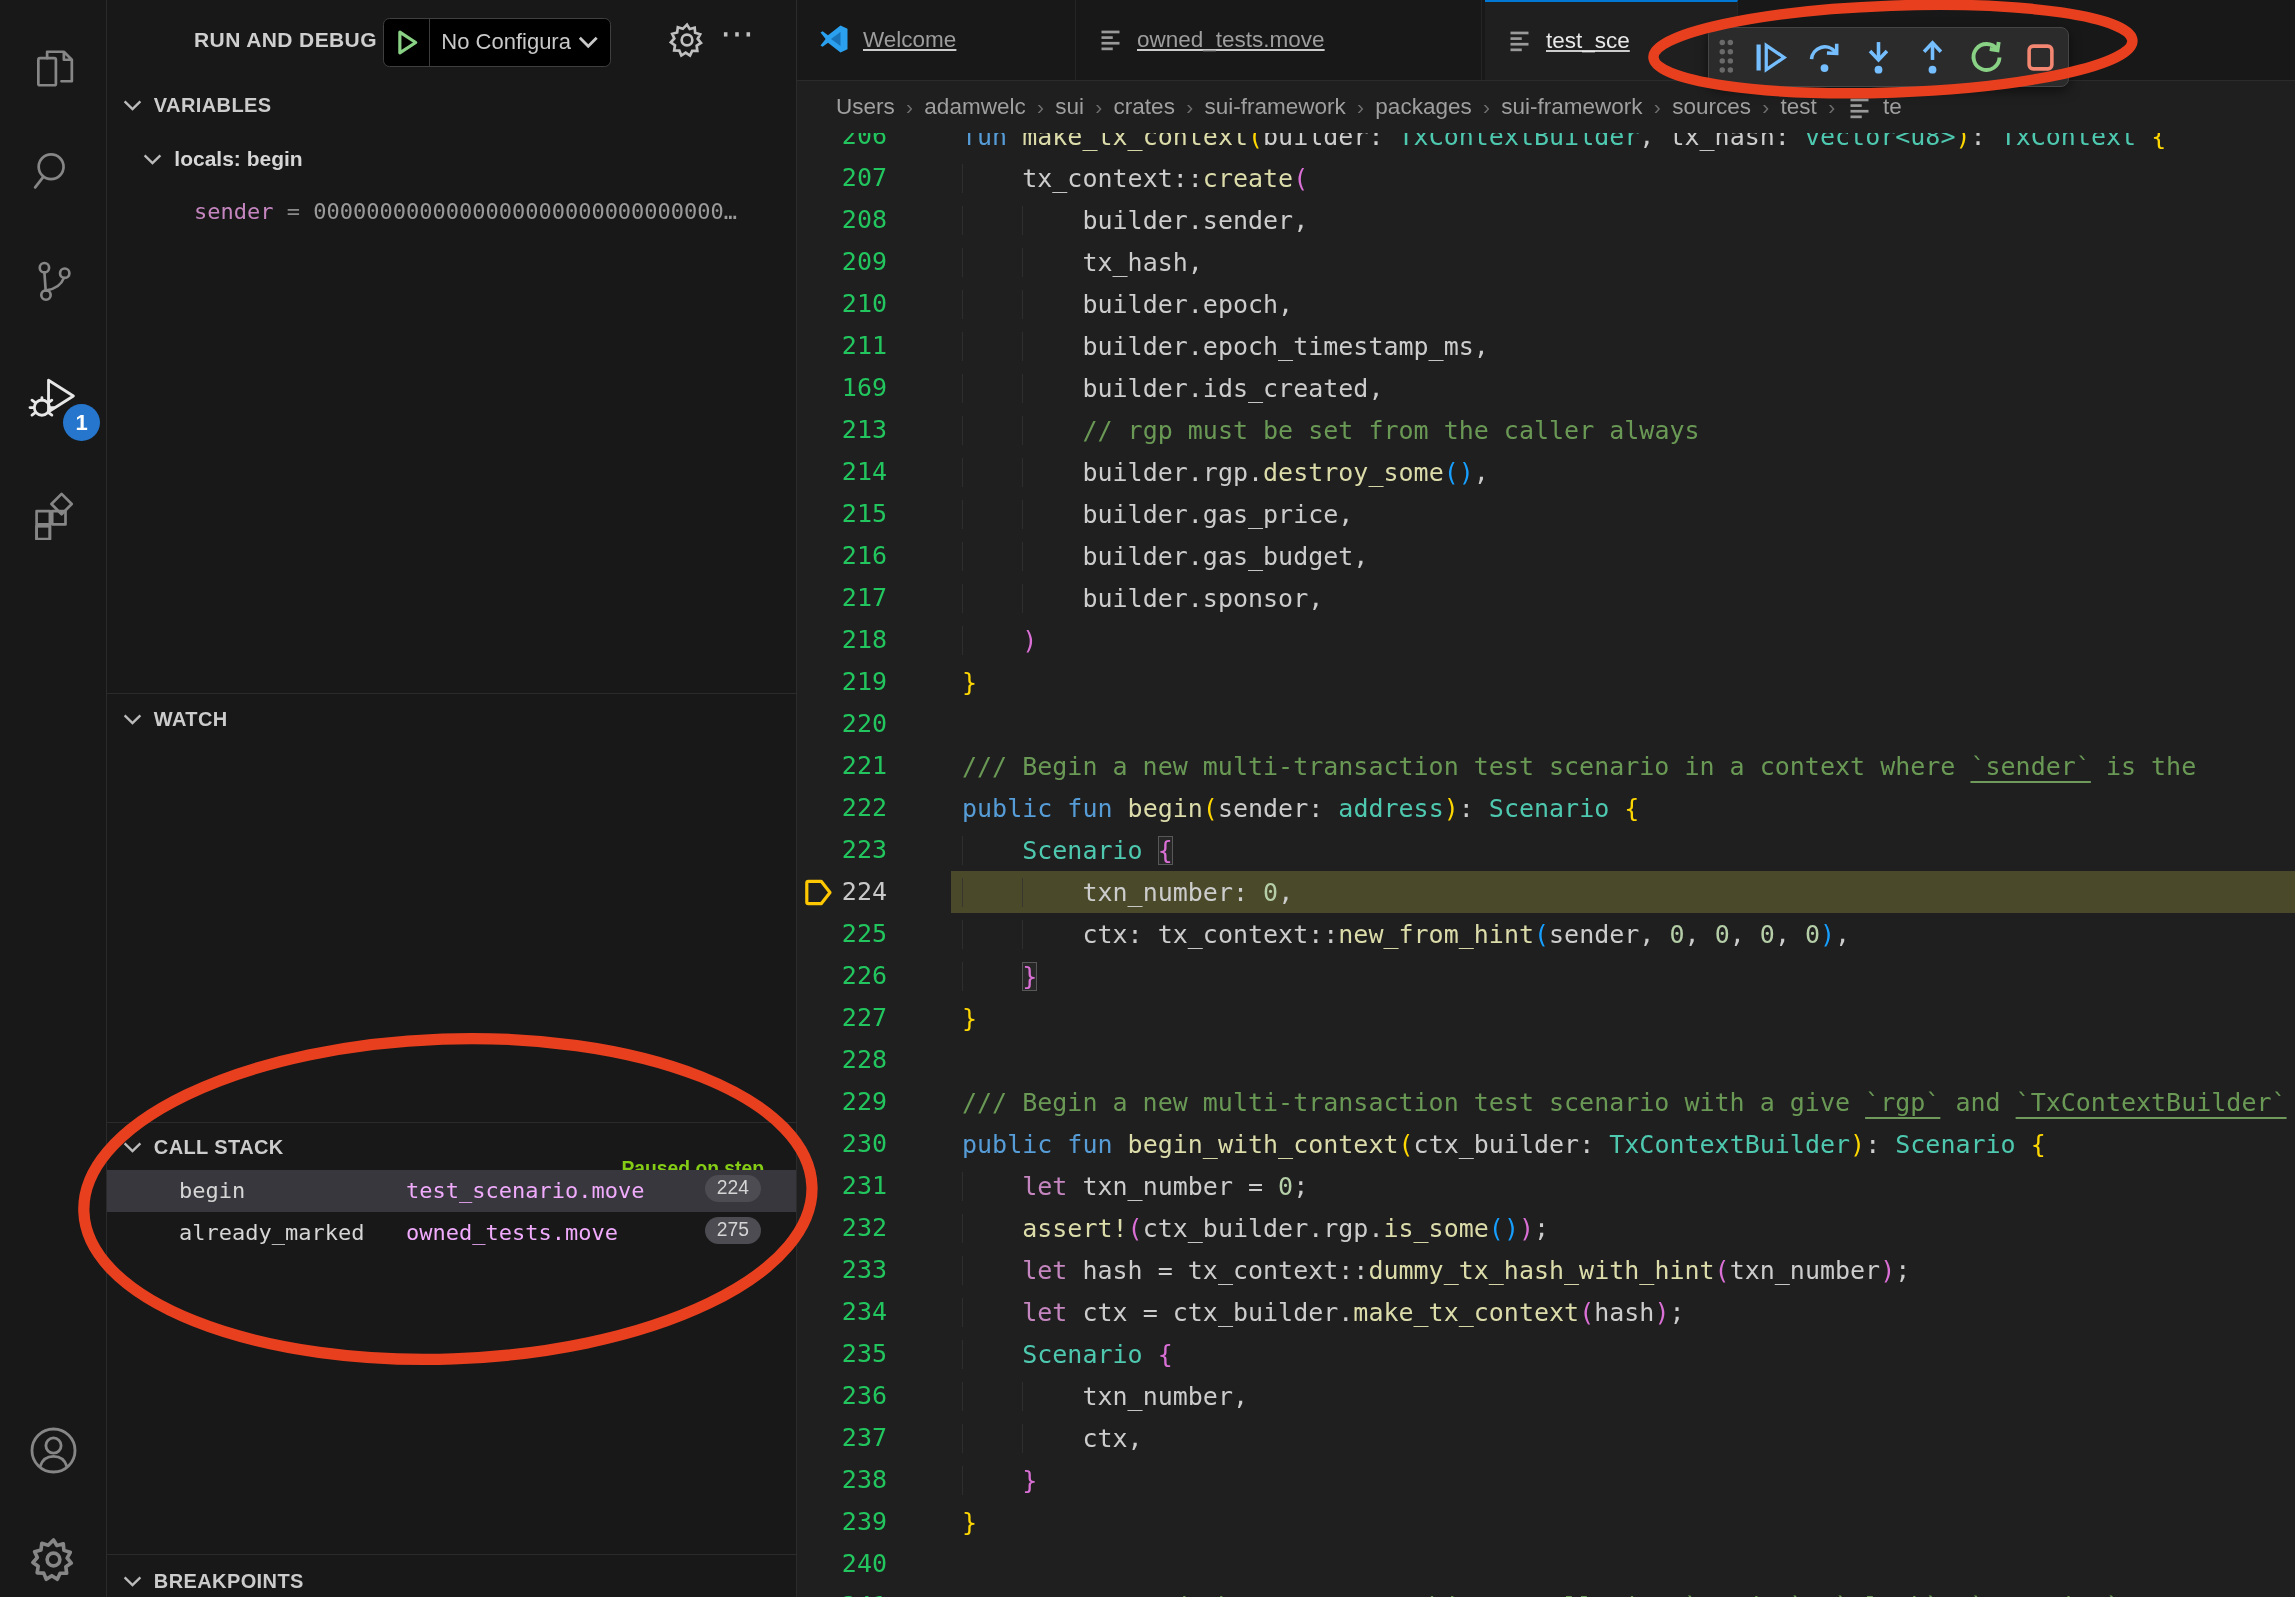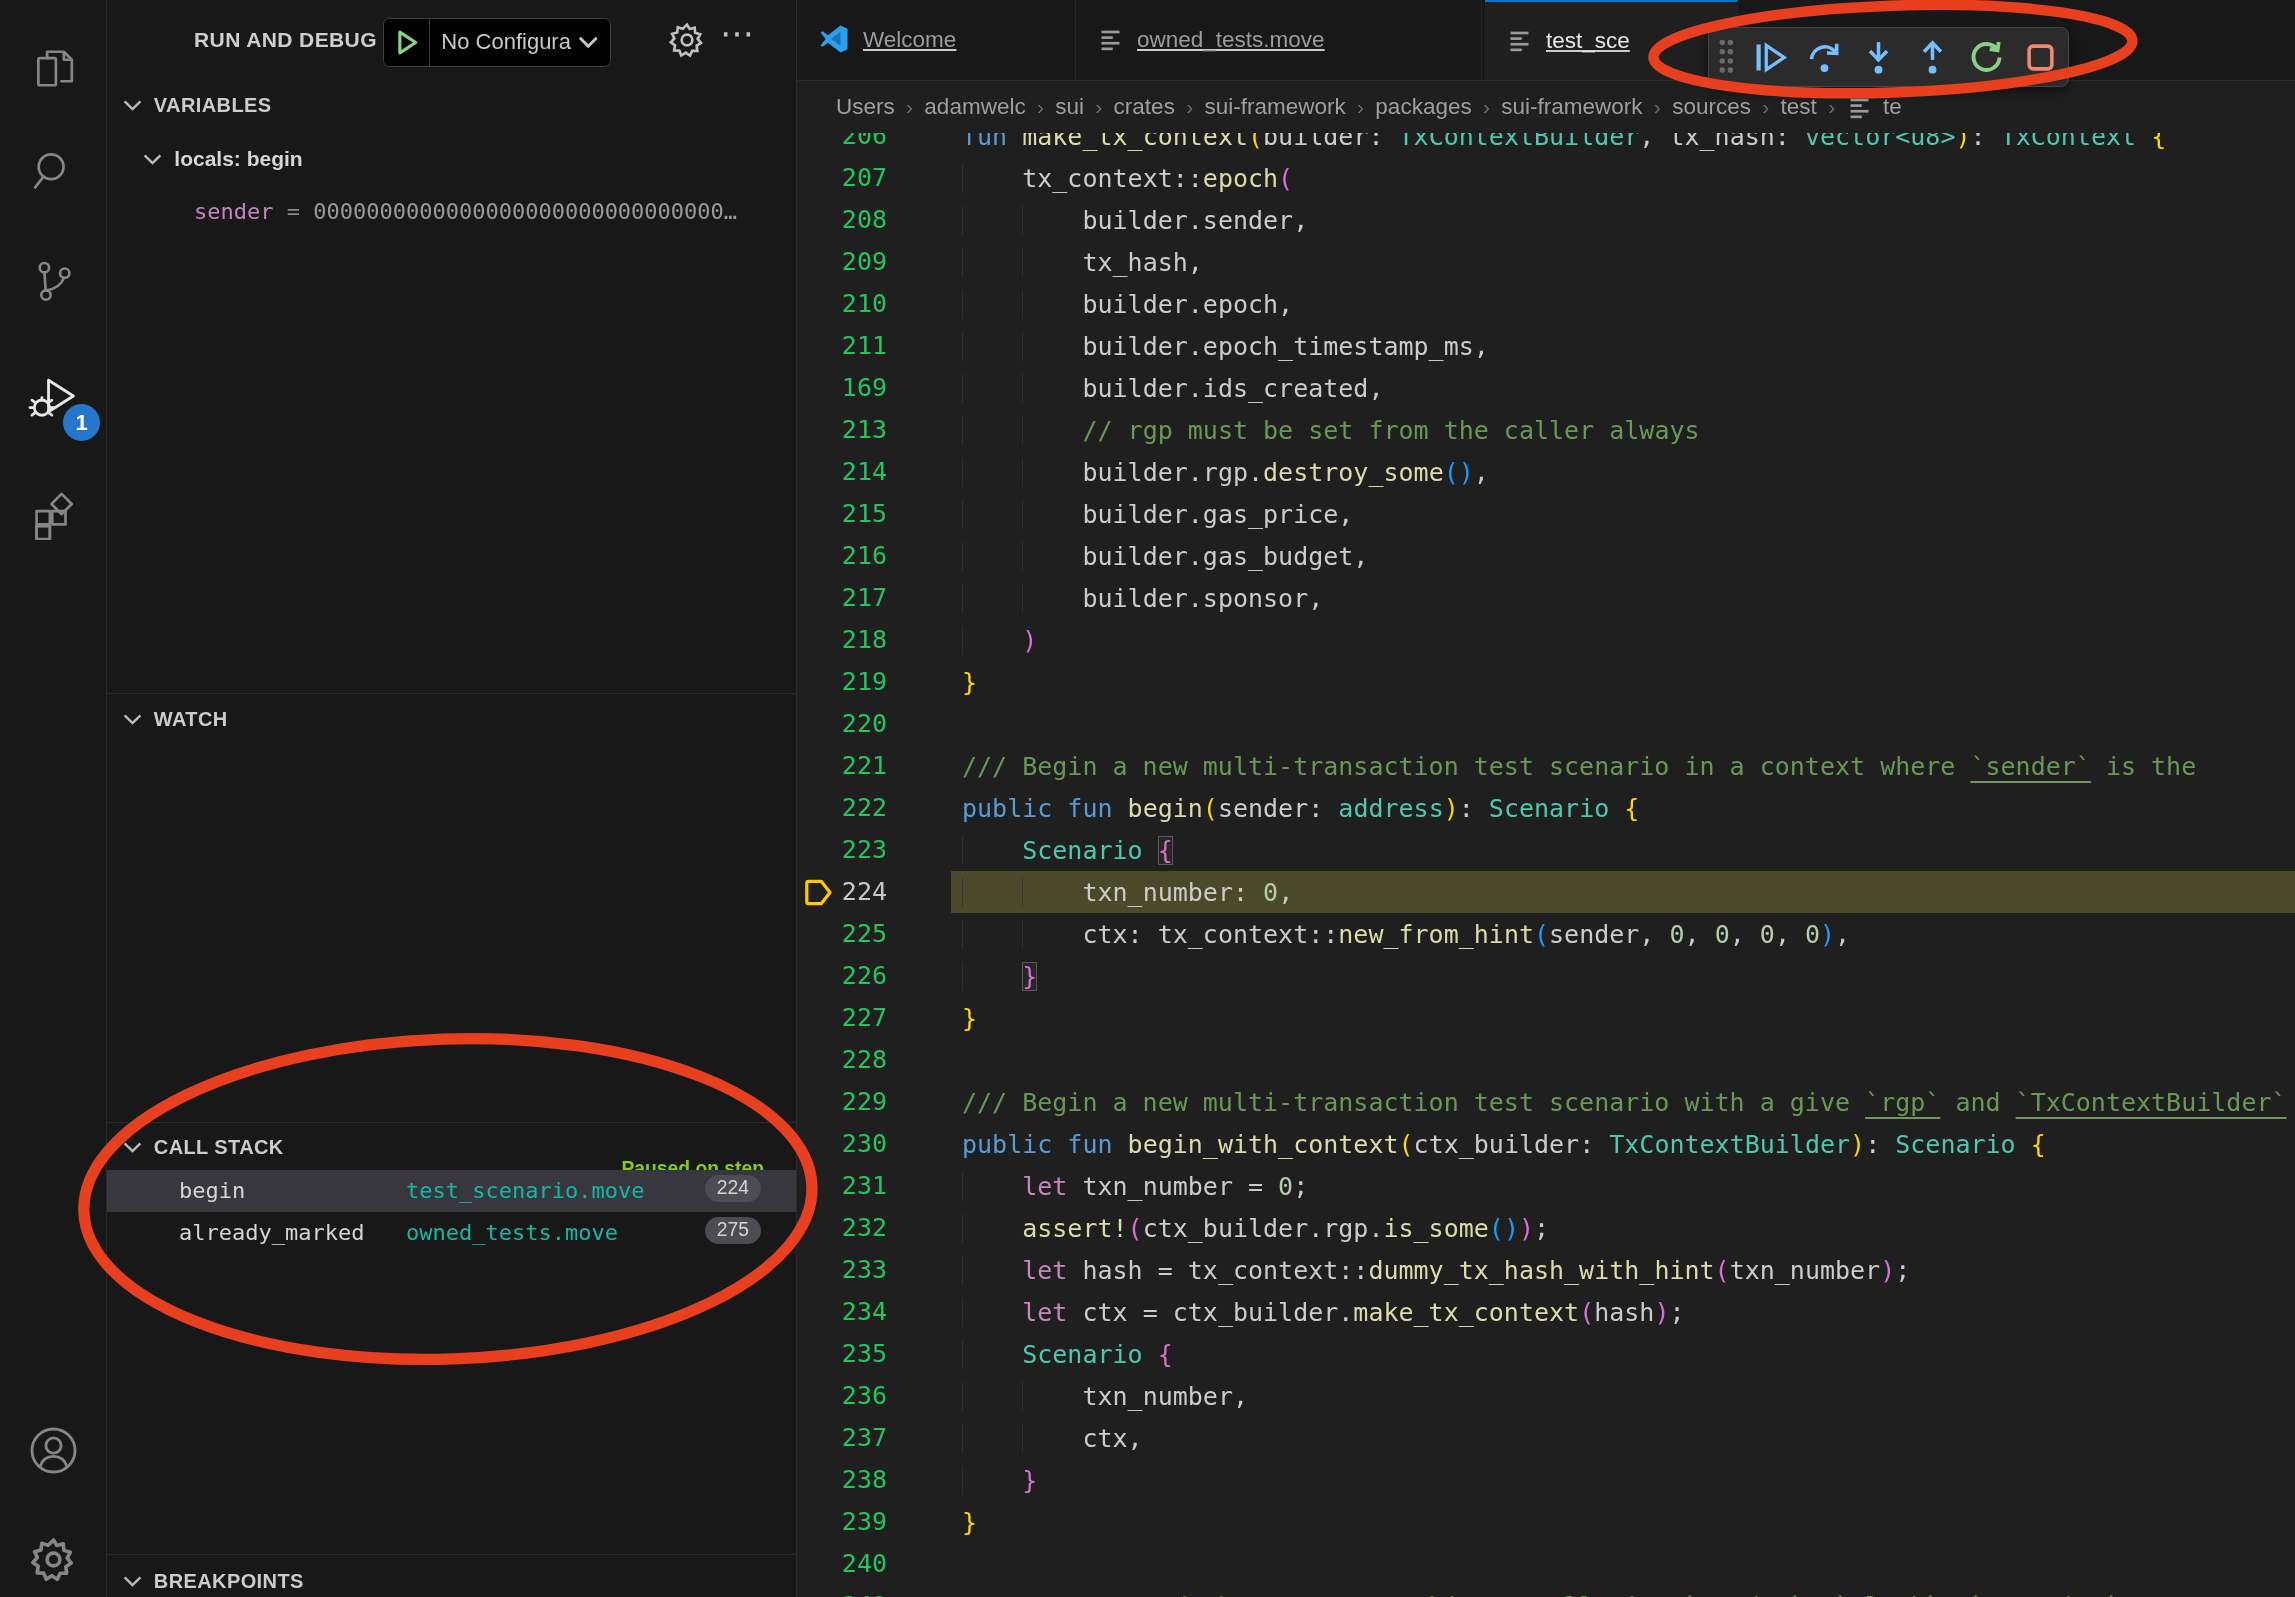--- a/index.html
+++ b/index.html
@@ -32,21 +32,21 @@
   .tree-row{position:absolute;left:0;width:100%;height:42px;display:flex;align-items:center;}
   .scope-label{font-size:21px;font-weight:bold;color:#d6d6d6;}
   .var-line{font-size:22px;white-space:nowrap;overflow:hidden;}
   .var-name{color:#c586c0;}
   .var-eq{color:#8a8a8a;}
   .var-val{color:#9a9a9a;text-align:center;}
   .paused{position:absolute;right:32px;font-size:19.3px;font-weight:bold;color:#84cc16;margin-top:44px;}
   .frame{position:absolute;left:0;width:100%;height:42px;}
   .frame.selected{background:#37373d;}
   .frame-fn{position:absolute;left:72px;top:8px;font-size:22px;color:#d6d6d6;}
-  .frame-file{position:absolute;left:299px;top:8px;font-size:22px;color:#14b8a6;text-align:right;}
+  .frame-file{position:absolute;left:299px;top:8px;font-size:22px;color:#f0abfc;text-align:right;}
   .frame-badge{position:absolute;right:35px;top:4.8px;background:#4c4c52;border-radius:16px;padding:2.4px 12px;font-size:19.3px;color:#d5d5d5;}
 
   
   .editor{position:absolute;left:797px;top:0;right:0;bottom:0;background:#1f1f1f;overflow:hidden;}
   .tabbar{position:absolute;left:0;top:0;right:0;height:80px;background:#181818;border-bottom:0.8px solid #2b2b2b;z-index:3;}
   .tab{position:absolute;top:0;height:80px;display:flex;align-items:center;padding:16px 21px;box-sizing:border-box;
        border-right:0.8px solid #252525;background:#181818;overflow:hidden;white-space:nowrap;text-decoration:underline;}
   .tab .tab-label{font-size:22.5px;color:#9d9d9d;margin-left:13px;}
   .tab.active{background:#1f1f1f;border-top:2.4px solid #0078d4;border-bottom:0.8px solid #1f1f1f;}
   .tab.active .tab-label{color:#e8e8e8;}
@@ -226,21 +226,21 @@
             <polyline points="2,2 8,8 14,2" fill="none" stroke="#bbb" stroke-width="1.8"></polyline>
           </svg>
         </span>
       <span class="sec-label">BREAKPOINTS</span>
     </div>
   </div>
 
   <div class="editor">
     <div class="code-area" id="code">
         <div class="line"><span class="ln">206</span><span class="codespan"><span class="tk-kw">fun </span><span class="tk-fn">make_tx_context</span><span class="tk-b1">(</span><span class="tk-df">builder: </span><span class="tk-ty">TxContextBuilder</span><span class="tk-df">, tx_hash: </span><span class="tk-ty">vector&lt;u8&gt;</span><span class="tk-b1">)</span><span class="tk-df">: </span><span class="tk-ty">TxContext</span><span class="tk-df"> </span><span class="tk-b1">{</span></span></div>
-        <div class="line"><span class="ln">207</span><span class="codespan"><span class="tk-ind">    </span><span class="tk-df">tx_context::</span><span class="tk-fn">epoch</span><span class="tk-b2">(</span></span></div>
+        <div class="line"><span class="ln">207</span><span class="codespan"><span class="tk-ind">    </span><span class="tk-df">tx_context::</span><span class="tk-fn">create</span><span class="tk-b2">(</span></span></div>
         <div class="line"><span class="ln">208</span><span class="codespan"><span class="tk-ind">    </span><span class="tk-ind">    </span><span class="tk-df">builder.sender,</span></span></div>
         <div class="line"><span class="ln">209</span><span class="codespan"><span class="tk-ind">    </span><span class="tk-ind">    </span><span class="tk-df">tx_hash,</span></span></div>
         <div class="line"><span class="ln">210</span><span class="codespan"><span class="tk-ind">    </span><span class="tk-ind">    </span><span class="tk-df">builder.epoch,</span></span></div>
         <div class="line"><span class="ln">211</span><span class="codespan"><span class="tk-ind">    </span><span class="tk-ind">    </span><span class="tk-df">builder.epoch_timestamp_ms,</span></span></div>
         <div class="line"><span class="ln">169</span><span class="codespan"><span class="tk-ind">    </span><span class="tk-ind">    </span><span class="tk-df">builder.ids_created,</span></span></div>
         <div class="line"><span class="ln">213</span><span class="codespan"><span class="tk-ind">    </span><span class="tk-ind">    </span><span class="tk-cm">// rgp must be set from the caller always</span></span></div>
         <div class="line"><span class="ln">214</span><span class="codespan"><span class="tk-ind">    </span><span class="tk-ind">    </span><span class="tk-df">builder.rgp.</span><span class="tk-fn">destroy_some</span><span class="tk-b3">()</span><span class="tk-df">,</span></span></div>
         <div class="line"><span class="ln">215</span><span class="codespan"><span class="tk-ind">    </span><span class="tk-ind">    </span><span class="tk-df">builder.gas_price,</span></span></div>
         <div class="line"><span class="ln">216</span><span class="codespan"><span class="tk-ind">    </span><span class="tk-ind">    </span><span class="tk-df">builder.gas_budget,</span></span></div>
         <div class="line"><span class="ln">217</span><span class="codespan"><span class="tk-ind">    </span><span class="tk-ind">    </span><span class="tk-df">builder.sponsor,</span></span></div>

